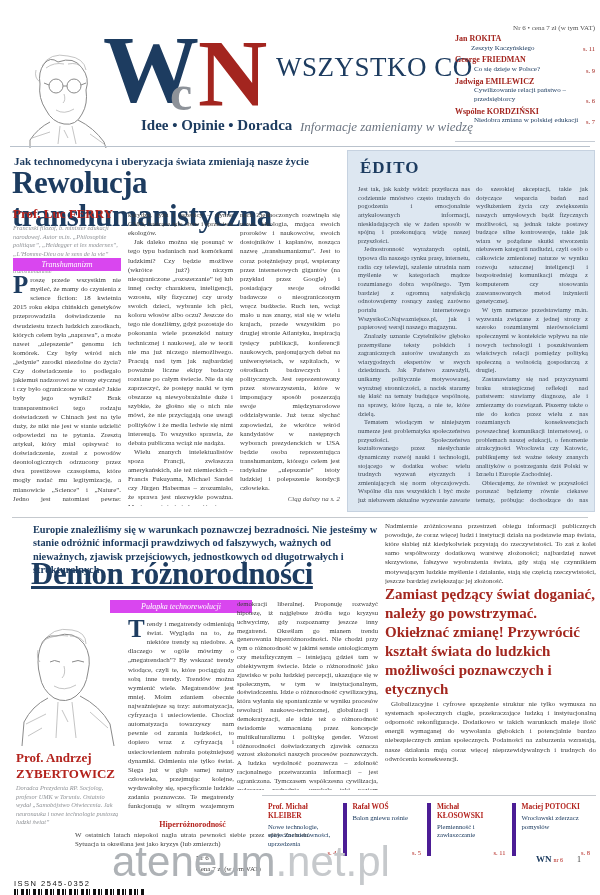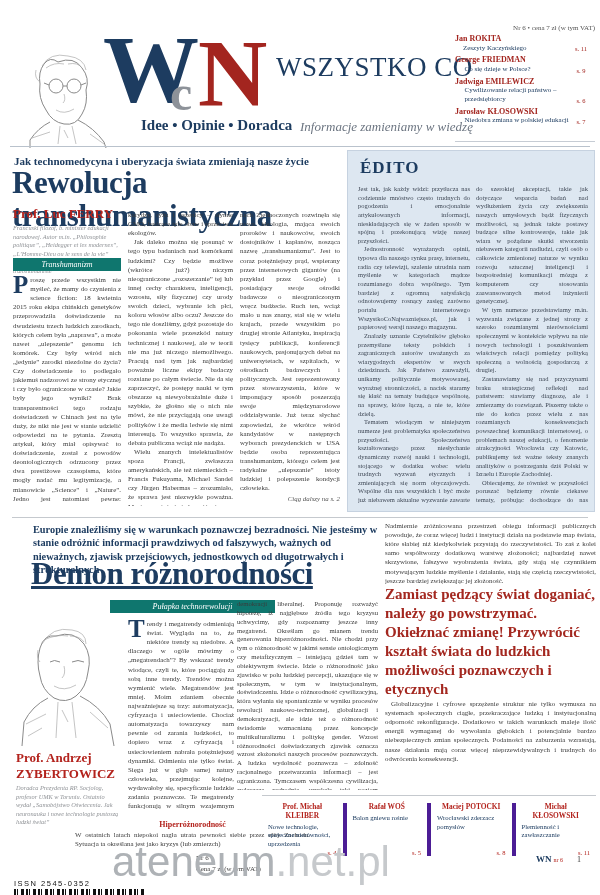--- a/index.html
+++ b/index.html
@@ -14,31 +14,31 @@
   #mast-title1{left:276px;top:52px;font-size:27px;color:#1d3c60;letter-spacing:.5px;}
   #mast-title2{left:276px;top:81px;font-size:27px;color:#a3251f;letter-spacing:.5px;}
   #mast-tagline{left:141px;top:117px;font-size:15px;font-weight:bold;color:#1d3c60;}
   #mast-motto{left:300px;top:119px;font-size:13px;font-style:italic;color:#6b7480;}
   #issue-info{left:455px;top:24px;width:140px;font-size:7px;color:#555;text-align:right;}
   #mast-rule{left:10px;top:146px;width:580px;border-top:1px solid #b9c2cc;}
   
   #toc{left:455px;top:34px;width:140px;}
   .toc-item{margin-bottom:3px;}
   .toc-name{font-size:8px;font-weight:bold;color:#a3251f;line-height:1.2;}
-  .toc-row{display:flex;justify-content:center;align-items:flex-end;}
+  .toc-row{display:flex;justify-content:flex-end;align-items:flex-end;}
   .toc-title{font-size:7px;color:#1d3c60;line-height:1.25;width:112px;}
   .toc-page{font-size:6.5px;color:#a3251f;white-space:nowrap;}
   #toc-rule{left:455px;top:141px;width:140px;border-top:1px solid #c6ccd4;}
   
   #lead-kicker{left:14px;top:155px;width:330px;font-size:11px;font-weight:bold;color:#1d3c60;}
   #lead-headline{left:12px;top:167px;width:335px;font-size:31px;font-weight:bold;color:#1d3c60;letter-spacing:-.5px;line-height:1.05;}
   #lead-author{left:13px;top:206px;width:108px;}
   .author-name{font-size:13px;font-weight:bold;color:#b3231d;}
   .author-bio{font-size:6.3px;font-style:italic;color:#8f9296;line-height:1.35;margin-top:2px;}
-  .badge{background:#0f766e;color:#fff;font-style:italic;font-size:8px;text-align:center;height:13px;line-height:13px;}
+  .badge{background:#d946ef;color:#fff;font-style:italic;font-size:8px;text-align:center;height:13px;line-height:13px;}
   #lead-badge{left:13px;top:258px;width:108px;}
   .body-col{font-size:6.9px;line-height:1.32;text-align:justify;color:#3b3b3b;overflow:hidden;}
   .body-col p{margin:0;}
   .body-col p + p{text-indent:6px;}
   #lead-col1{left:13px;top:275px;width:108px;height:230px;}
   #lead-col2{left:128px;top:210px;width:105px;height:296px;}
   #lead-col3{left:240px;top:210px;width:100px;height:296px;}
   .dropcap{float:left;font-size:25px;line-height:.82;font-weight:bold;color:#1d3c60;padding-right:2px;}
   .continued{font-style:italic;text-align:right;color:#555;margin-top:2px;}
   
@@ -46,34 +46,34 @@
   #edito-title{position:absolute;left:12px;top:7px;font-size:17px;font-weight:bold;color:#1d3c60;letter-spacing:1px;}
   .edito-col{position:absolute;top:34px;width:112px;font-size:6.5px;line-height:1.33;text-align:justify;color:#3d4654;overflow:hidden;}
   .edito-col p{margin:0;}
   .edito-col p + p{text-indent:6px;}
   #edito-colA{left:10px;height:318px;}
   #edito-colB{left:128px;height:318px;}
   #section-rule{left:12px;top:517px;width:576px;border-top:1px solid #c5c9ce;}
   
   #feature-intro{left:33px;top:523px;width:345px;font-size:10.3px;font-weight:bold;color:#1d3c60;line-height:1.3;}
   #feature-headline{left:31px;top:556px;font-size:31px;font-weight:bold;color:#1d3c60;letter-spacing:-.5px;text-decoration:underline;}
-  #feature-badge{left:110px;top:600px;width:165px;}
+  #feature-badge{left:110px;top:600px;width:142px;}
   #feature-author{left:16px;top:750px;width:104px;}
   #feature-col1{left:128px;top:619px;width:106px;height:190px;font-size:6.9px;}
   #feature-col2{left:237px;top:600px;width:141px;height:190px;font-size:6.7px;}
   #feature-right{left:385px;top:521px;width:211px;height:272px;font-size:6.9px;}
   .pullquote{font-size:15px;font-weight:bold;color:#a3271f;line-height:1.27;margin:7px 0;text-align:left;text-indent:0 !important;}
   #feature-sub{left:75px;top:820px;width:235px;}
   #feature-subhead{font-size:8px;font-weight:bold;color:#b3231d;text-align:center;margin-bottom:2px;}
   #feature-subtext{font-size:6.9px;line-height:1.3;text-align:justify;color:#3b3b3b;}
   
   #teasers{left:262px;top:795px;width:334px;display:flex;border-top:1px solid #c5c9ce;padding-top:7px;box-sizing:border-box;}
   .teaser{flex:1;padding:0 6px;display:flex;flex-direction:column;}
   .teaser + .teaser{border-left:4px solid #4c1d95;}
-  .teaser-name{font-size:7.4px;font-weight:bold;color:#b3231d;line-height:1.2;text-align:center;}
+  .teaser-name{font-size:7.4px;font-weight:bold;color:#b3231d;line-height:1.2;}
   .teaser-title{font-size:6.7px;color:#1d3c60;line-height:1.3;margin-top:2px;}
   .teaser-page{font-size:6.5px;color:#b3231d;text-align:right;margin-top:auto;}
   
   #barcode-block{left:14px;top:858px;width:140px;font-family:Liberation Sans, sans-serif;margin-top:21px;}
   #issn{font-size:7.5px;letter-spacing:1.5px;color:#111;}
   #bars{width:132px;height:26px;margin-top:1px;
         background:repeating-linear-gradient(90deg,#111 0 2px,#fff 2px 3px,#111 3px 4px,#fff 4px 7px,#111 7px 10px,#fff 10px 12px);}
   #barcode-digits{font-size:7.5px;letter-spacing:2px;color:#111;}
   #issue-box{left:196px;top:853px;font-size:7px;color:#444;line-height:1.5;}
   #watermark{left:112px;top:838px;font-family:"Liberation Sans","DejaVu Sans",sans-serif;font-size:42px;z-index:5;pointer-events:none;}
@@ -130,21 +130,21 @@
         </div>
     </div>
     <div class="toc-item">
       <div class="toc-name">Jadwiga EMILEWICZ</div>
       <div class="toc-row">
           <span class="toc-title">Cywilizowanie relacji państwo – przedsiębiorcy</span>
           <span class="toc-page">s. 6</span>
         </div>
     </div>
     <div class="toc-item">
-      <div class="toc-name">Jarosław KŁOSOWSKI</div>
+      <div class="toc-name">Wspólne KORDZIŃSKI</div>
       <div class="toc-row">
           <span class="toc-title">Niedobra zmiana w polskiej edukacji</span>
           <span class="toc-page">s. 7</span>
         </div>
     </div>
   </div>
 
   <div class="abs" id="lead-headline">Rewolucja transhumanistyczna</div>
   <div class="abs" id="lead-kicker">Jak technomedycyna i uberyzacja świata zmieniają nasze życie</div>
 
@@ -228,28 +228,28 @@
       <div class="teaser-name">Prof. Michał KLEIBER</div>
       <div class="teaser-title">Nowe technologie, społeczne nierówności, uprzedzenia</div>
       <div class="teaser-page">s. 4</div>
     </div>
     <div class="teaser">
       <div class="teaser-name">Rafał WOŚ</div>
       <div class="teaser-title">Balon gniewu rośnie</div>
       <div class="teaser-page">s. 5</div>
     </div>
     <div class="teaser">
+      <div class="teaser-name">Michał KŁOSOWSKI</div>
+      <div class="teaser-title">Plemienność i zawłaszczanie</div>
+      <div class="teaser-page">s. 11</div>
+    </div>
+    <div class="teaser">
       <div class="teaser-name">Maciej POTOCKI</div>
       <div class="teaser-title">Wrocławski zderzacz pomysłów</div>
       <div class="teaser-page">s. 8</div>
-    </div>
-    <div class="teaser">
-      <div class="teaser-name">Michał KŁOSOWSKI</div>
-      <div class="teaser-title">Plemienność i zawłaszczanie</div>
-      <div class="teaser-page">s. 11</div>
     </div>
   </div>
 
   <div class="abs" id="barcode-block">
     <div id="issn">ISSN 2545-0352</div>
     <div id="bars"></div>
     <div id="barcode-digits">9 772545 035069</div>
   </div>
   <div class="abs" id="issue-box">
     <div>Nr 6</div>

